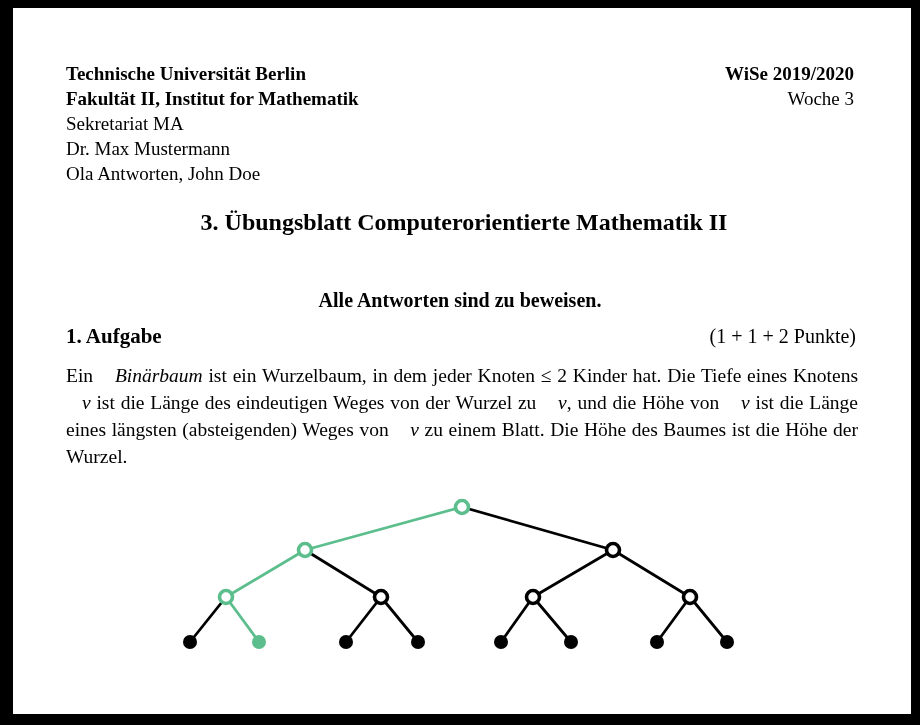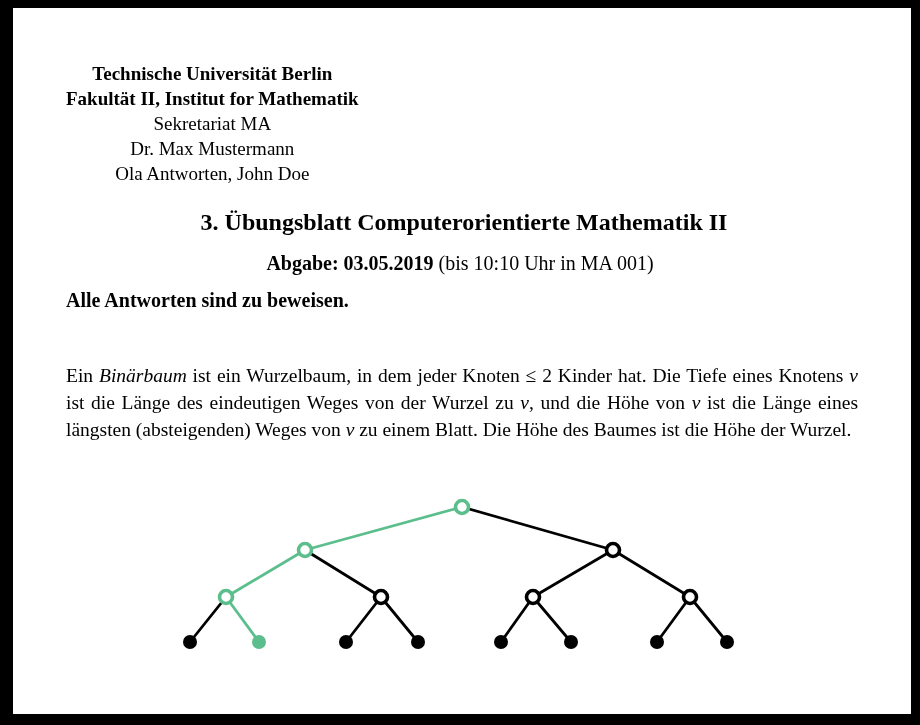--- a/index.html
+++ b/index.html
@@ -23,33 +23,32 @@
   .frame-left   { left: 0; top: 0; width: 13px; height: 725px; }
   .frame-right  { left: 911px; top: 0; width: 9px; height: 725px; }
 
   .header-left {
     position: absolute;
     left: 66px;
     top: 61px;
     font-size: 19px;
     line-height: 25px;
     white-space: nowrap;
-    text-align: center;
   }
   .header-right {
     position: absolute;
     right: 66px;
     top: 61px;
     font-size: 19px;
     line-height: 25px;
     text-align: right;
     white-space: nowrap;
   }
   .b { font-weight: bold; }
-  .it { font-style: italic; }
+  .it { font-style: italic; margin-left: 16px; }
 
   .doc-title {
     position: absolute;
     left: 66px;
     right: 58px;
     top: 209px;
     text-align: center;
     font-weight: bold;
     font-size: 24px;
     white-space: nowrap;
@@ -61,20 +60,21 @@
     top: 252px;
     text-align: center;
     font-size: 20px;
     white-space: nowrap;
   }
   .notice-line {
     position: absolute;
     left: 66px;
     right: 66px;
     top: 289px;
+    text-align: center;
     font-weight: bold;
     font-size: 20px;
     white-space: nowrap;
   }
   .task-row {
     position: absolute;
     left: 66px;
     right: 64px;
     top: 324px;
     display: flex;
@@ -113,27 +113,34 @@
   <div class="frame frame-right"></div>
 
   <div class="header-left">
     <div class="b">Technische Universität Berlin</div>
     <div class="b">Fakultät II, Institut for Mathematik</div>
     <div>Sekretariat MA</div>
     <div>Dr. Max Mustermann</div>
     <div>Ola Antworten, John Doe</div>
   </div>
 
+  <div class="header-right">
+    <div class="b">WiSe 2019/2020</div>
+    <div>Woche 3</div>
+  </div>
 
   <div class="doc-title">3. Übungsblatt Computerorientierte Mathematik II</div>
 
-  <div class="submission-line"><span class="b">Abgabe: 03.05.2019</span><span> (bis 10:10 Uhr in MA 001)</span></div>
 
   <div class="notice-line">Alle Antworten sind zu beweisen.</div>
 
+  <div class="task-row">
+    <span class="task-heading">1. Aufgabe</span>
+    <span class="task-points">(1 + 1 + 2 Punkte)</span>
+  </div>
 
   <div class="task-paragraph"><span>Ein </span><span class="it">Binärbaum</span><span> ist ein Wurzelbaum, in dem jeder Knoten ≤ 2 Kinder hat. Die Tiefe eines Knotens </span><span class="it">v</span><span> ist die Länge des eindeutigen Weges von der Wurzel zu </span><span class="it">v</span><span>, und die Höhe von </span><span class="it">v</span><span> ist die Länge eines längsten (absteigenden) Weges von </span><span class="it">v</span><span> zu einem Blatt. Die Höhe des Baumes ist die Höhe der Wurzel.</span></div>
 
   <div class="tree-wrap"><svg viewBox="150 480 620 190" width="620" height="190">
         <line x1="462" y1="507" x2="305" y2="550" stroke="#5cbe8c" stroke-width="2.8" stroke-linecap="round"></line>
         <line x1="462" y1="507" x2="613" y2="550" stroke="#000000" stroke-width="2.8" stroke-linecap="round"></line>
         <line x1="305" y1="550" x2="226" y2="597" stroke="#5cbe8c" stroke-width="2.8" stroke-linecap="round"></line>
         <line x1="305" y1="550" x2="381" y2="597" stroke="#000000" stroke-width="2.8" stroke-linecap="round"></line>
         <line x1="613" y1="550" x2="533" y2="597" stroke="#000000" stroke-width="2.8" stroke-linecap="round"></line>
         <line x1="613" y1="550" x2="690" y2="597" stroke="#000000" stroke-width="2.8" stroke-linecap="round"></line>

